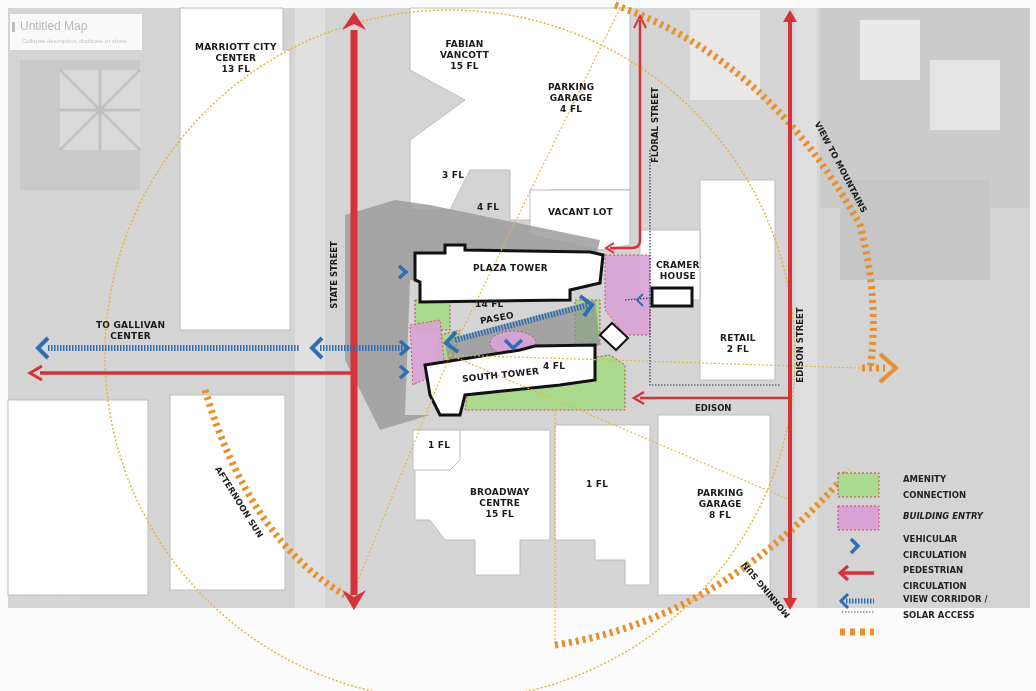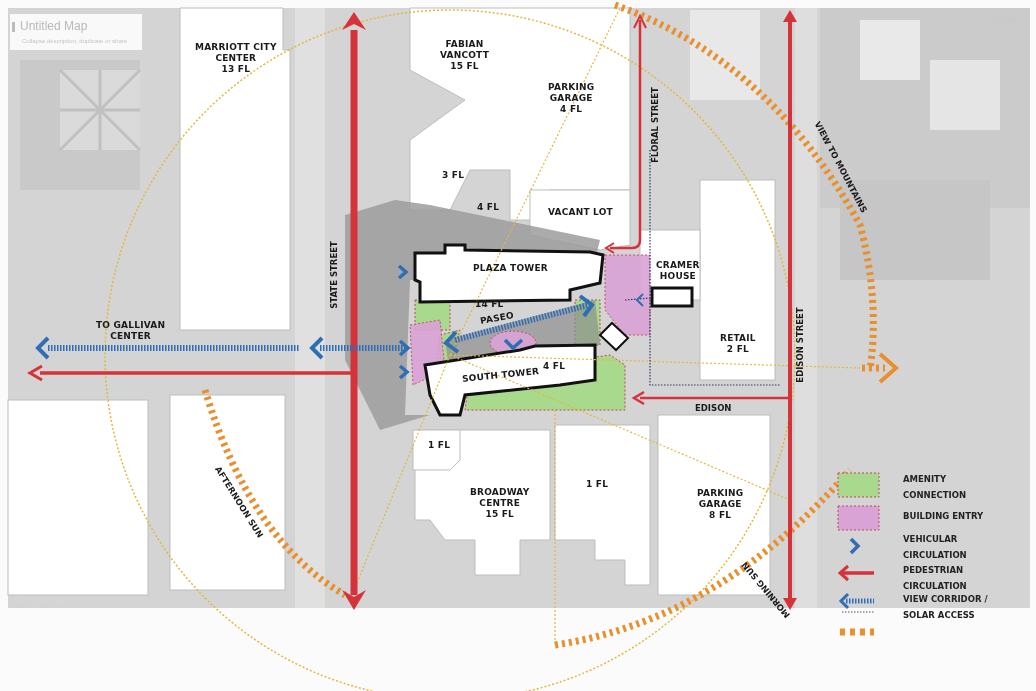--- a/index.html
+++ b/index.html
@@ -192,21 +192,21 @@
 CENTER</div>
   <div class="street" style="left:790px;top:162px;transform:rotate(62deg);">VIEW TO MOUNTAINS</div>
   <div class="street" style="left:198px;top:497px;transform:rotate(58deg);">AFTERNOON SUN</div>
   <div class="street" style="left:731px;top:585px;transform:rotate(-130deg);">MORNING SUN</div>
 
   <div class="legend">
     <div class="legend-item">
       <div class="legend-text">AMENITY
 CONNECTION</div>
     </div>
-    <div class="legend-item" style="height:26px;">
+    <div class="legend-item" style="height:26px;font-style:italic;">
       <div class="legend-text" style="top:6px;">BUILDING ENTRY</div>
     </div>
     <div class="legend-item" style="height:31px;">
       <div class="legend-text">VEHICULAR
 CIRCULATION</div>
     </div>
     <div class="legend-item" style="height:29px;">
       <div class="legend-text">PEDESTRIAN
 CIRCULATION</div>
     </div>

